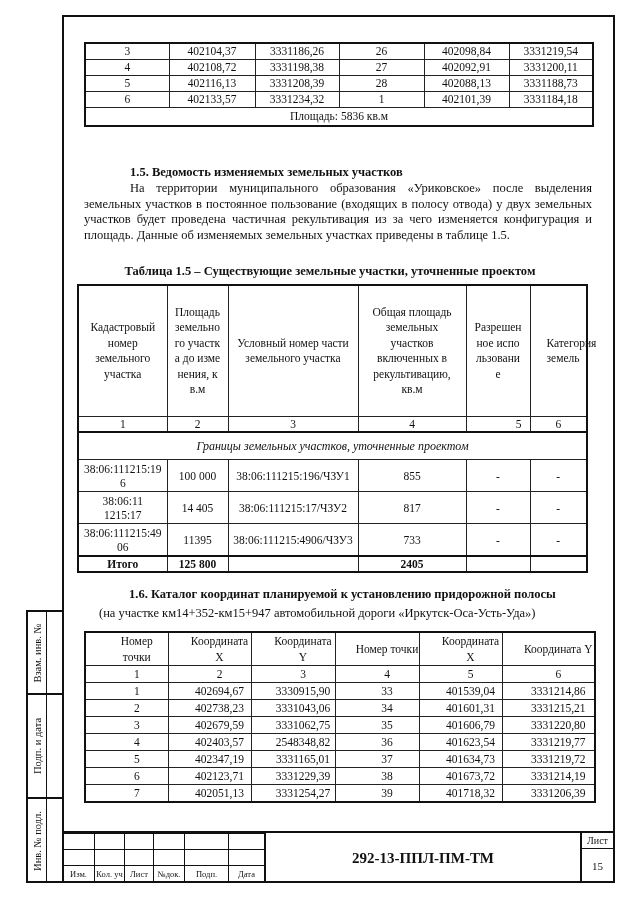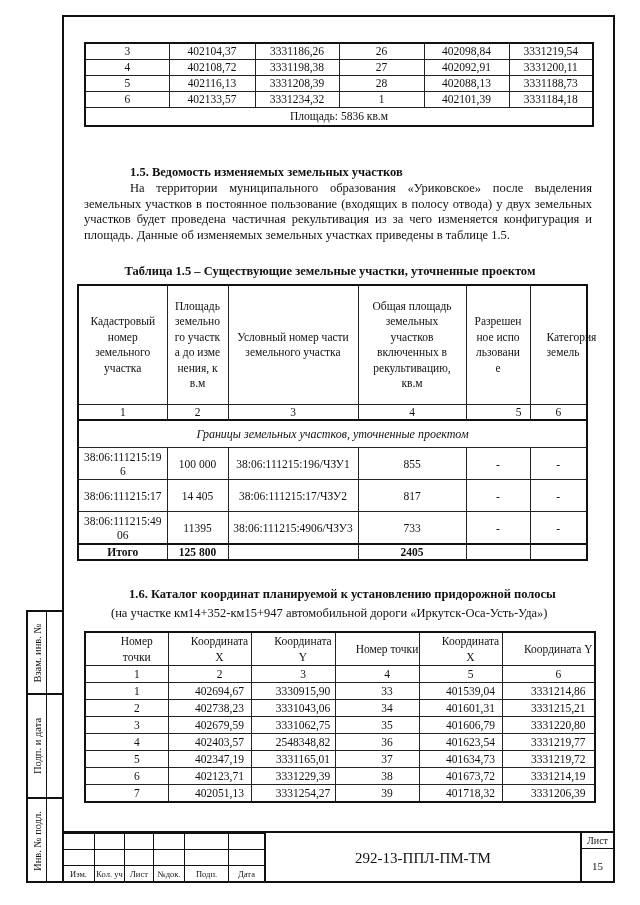--- a/index.html
+++ b/index.html
@@ -24,21 +24,21 @@
   
   .t15 { left:77px; top:284px; width:509px; border:2px solid #111; font-size:11.5px; }
   .t15 .hdr td { height:118px; line-height:15.5px; vertical-align:middle; }
   .t15 .nums td { height:14px; line-height:14px; }
   .t15 .nums td.r { text-align:right; padding-right:8px; }
   .t15 .sect td { height:26px; font-style:italic; font-size:12px; border-top:2px solid #111; }
   .t15 .row td { height:31px; line-height:14px; }
   .t15 .total td { height:14px; line-height:14px; font-weight:bold; border-top:2px solid #111; }
 
   .h16 { position:absolute; left:129px; top:587px; font-size:12.5px; font-weight:bold; }
-  .sub16 { position:absolute; left:99px; top:606px; font-size:12.5px;margin-left:12px; }
+  .sub16 { position:absolute; left:99px; top:606px; font-size:12.5px; }
 
   
   .t16 { left:84px; top:631px; width:510px; border:2px solid #111; font-size:11.5px; }
   .t16 td { height:16px; line-height:16px; border:1.5px solid #222;padding-left:20px; }
   .t16 .hrow td { height:18px; }
 
   
   .side { position:absolute; left:26px; top:610px; width:38px; height:273px;
           border:2px solid #111; box-sizing:border-box; }
   .side .cell { position:absolute; left:0; width:18px; border-bottom:2px solid #111;
@@ -49,21 +49,21 @@
                white-space:nowrap; font-size:10.5px; }
 
   
   .stamp { position:absolute; left:62px; top:831px; width:553px; height:52px;
            border-top:2px solid #111; }
   .stamp .grid { position:absolute; left:0; top:0; }
   .stamp .grid td { border:1.5px solid #111; height:15px; font-size:8.5px; line-height:14px;
                     white-space:nowrap; overflow:hidden; }
   .stamp .code { position:absolute; left:202px; top:0; width:318px; height:50px;
                  border-left:2px solid #111; border-right:2px solid #111; font-size:15px;
-                 text-align:center; line-height:50px; box-sizing:border-box; }
+                 text-align:center; line-height:50px; box-sizing:border-box;font-weight:bold; }
   .stamp .sheetlbl { position:absolute; left:520px; top:0; width:31px; height:15px;
                      border-bottom:1.5px solid #111; font-size:10px; text-align:center; line-height:15px; }
   .stamp .sheetnum { position:absolute; left:520px; top:17px; width:31px; height:33px;
                      font-size:11px; text-align:center; line-height:33px; }
 </style>
 </head>
 <body>
 
 <div class="frame"></div>
 
@@ -126,21 +126,21 @@
       <col style="width:130px">
       <col style="width:108px">
       <col style="width:64px">
       <col style="width:57px">
     </colgroup>
   <tbody>
     <tr class="hdr">
       <td style="padding:0 6px">Кадастровый номер земельного участка</td>
       <td style="padding:0 6px; word-break:break-all">Площадь земельного участка до изменения, кв.м</td>
       <td style="padding:0 2px">Условный номер части земельного участка</td>
-      <td style="padding:0 8px">Общая площадь земельных участков включенных в рекультивацию, кв.м</td>
+      <td style="padding:6px 8px">Общая площадь земельных участков включенных в рекультивацию, кв.м</td>
       <td style="padding:0 8px; word-break:break-all">Разрешенное использование</td>
       <td style="padding:0 16px">Категория земель</td>
     </tr>
     <tr class="nums">
       <td>1</td>
       <td>2</td>
       <td>3</td>
       <td>4</td>
       <td class="r">5</td>
       <td>6</td>
@@ -150,21 +150,21 @@
     </tr>
     <tr class="row">
       <td style="word-break:break-all; padding:0 3px">38:06:111215:196</td>
       <td>100 000</td>
       <td style="word-break:break-all">38:06:111215:196/ЧЗУ1</td>
       <td>855</td>
       <td>-</td>
       <td>-</td>
     </tr>
     <tr class="row">
-      <td style="word-break:break-all; padding:0 3px">38:06:111215:17</td>
+      <td style="word-break:break-all; padding:0 21px">38:06:111215:17</td>
       <td>14 405</td>
       <td style="word-break:break-all">38:06:111215:17/ЧЗУ2</td>
       <td>817</td>
       <td>-</td>
       <td>-</td>
     </tr>
     <tr class="row">
       <td style="word-break:break-all; padding:0 3px">38:06:111215:4906</td>
       <td>11395</td>
       <td style="word-break:break-all">38:06:111215:4906/ЧЗУ3</td>

